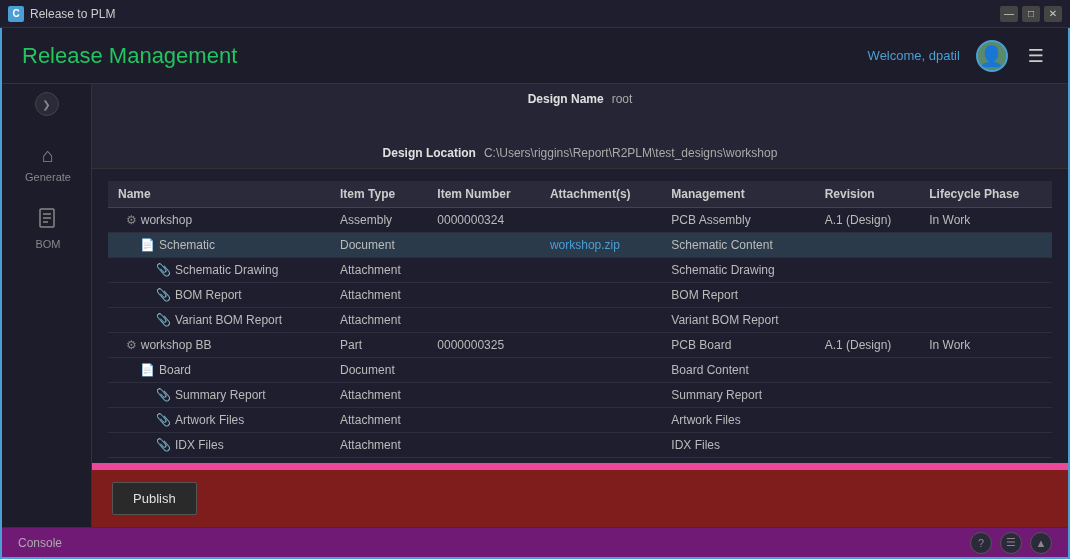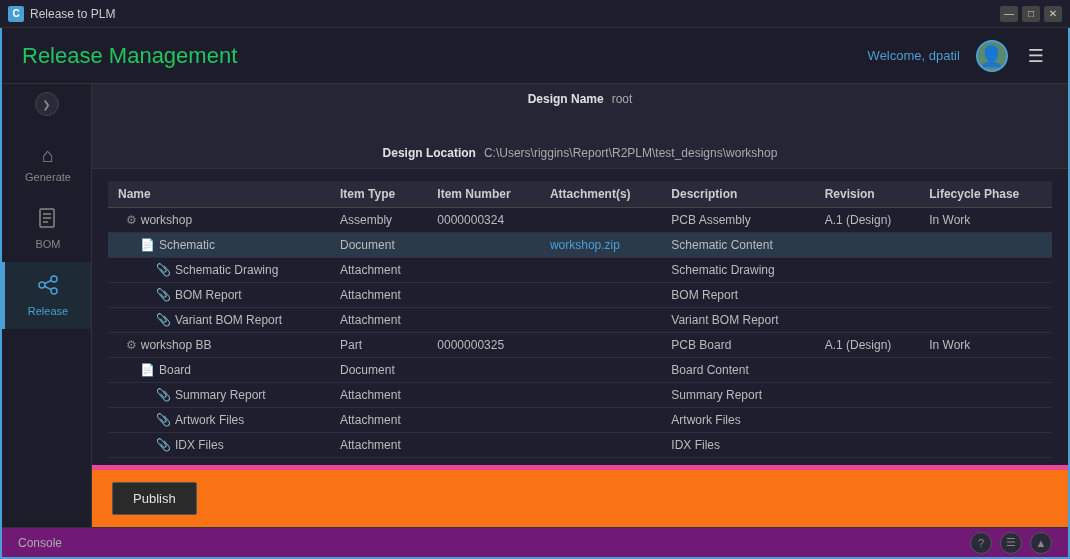--- a/index.html
+++ b/index.html
@@ -249,22 +249,22 @@
     }
 
     .name-cell {
       display: flex;
       align-items: center;
     }
 
     
     .action-area {
       padding: 12px 20px;
-      border-top: 5px solid #ec4899;
-      background: #f97316;
+      border-top: 7px solid #ec4899;
+      background: #7f1d1d;
     }
     .publish-btn {
       background: #2a2a2a;
       color: #e0e0e0;
       border: 1px solid #555;
       padding: 8px 20px;
       font-size: 13px;
       cursor: pointer;
       border-radius: 2px;
     }
@@ -353,32 +353,20 @@
           <svg width="22" height="22" viewBox="0 0 22 22" fill="none">
             <rect x="3" y="2" width="14" height="18" rx="1" fill="none" stroke="#888" stroke-width="1.5"></rect>
             <line x1="6" y1="7" x2="14" y2="7" stroke="#888" stroke-width="1.5"></line>
             <line x1="6" y1="11" x2="14" y2="11" stroke="#888" stroke-width="1.5"></line>
             <line x1="6" y1="15" x2="11" y2="15" stroke="#888" stroke-width="1.5"></line>
           </svg>
         </span>
         <span class="sidebar-label">BOM</span>
       </div>
 
-      <div class="sidebar-item active">
-        <span class="sidebar-icon">
-          <svg width="22" height="22" viewBox="0 0 22 22" fill="none">
-            <circle cx="5" cy="11" r="3" stroke="#4a9fd4" stroke-width="1.5"></circle>
-            <circle cx="17" cy="5" r="3" stroke="#4a9fd4" stroke-width="1.5"></circle>
-            <circle cx="17" cy="17" r="3" stroke="#4a9fd4" stroke-width="1.5"></circle>
-            <line x1="8" y1="9.5" x2="14" y2="6.5" stroke="#4a9fd4" stroke-width="1.5"></line>
-            <line x1="8" y1="12.5" x2="14" y2="15.5" stroke="#4a9fd4" stroke-width="1.5"></line>
-          </svg>
-        </span>
-        <span class="sidebar-label" style="color:#4a9fd4">Release</span>
-      </div>
     </div>
 
     <div class="main-content">
 
       <div class="design-info">
         <div class="design-info-item">
           <span class="design-info-label">Design Name</span>
           <span class="design-info-value">root</span>
         </div>
         <div class="design-info-item">
@@ -388,21 +376,21 @@
       </div>
 
       <div class="table-area">
         <table>
           <thead>
             <tr>
               <th>Name</th>
               <th>Item Type</th>
               <th>Item Number</th>
               <th>Attachment(s)</th>
-              <th>Description</th>
+              <th>Management</th>
               <th>Revision</th>
               <th>Lifecycle Phase</th>
             </tr>
           </thead>
           <tbody id="table-body">
           <tr>
                 <td>
                   <div class="name-cell" style="padding-left: 8px;">
                     <span style="margin-right:4px;color:#888;">⚙</span>
                     <span>workshop</span>

